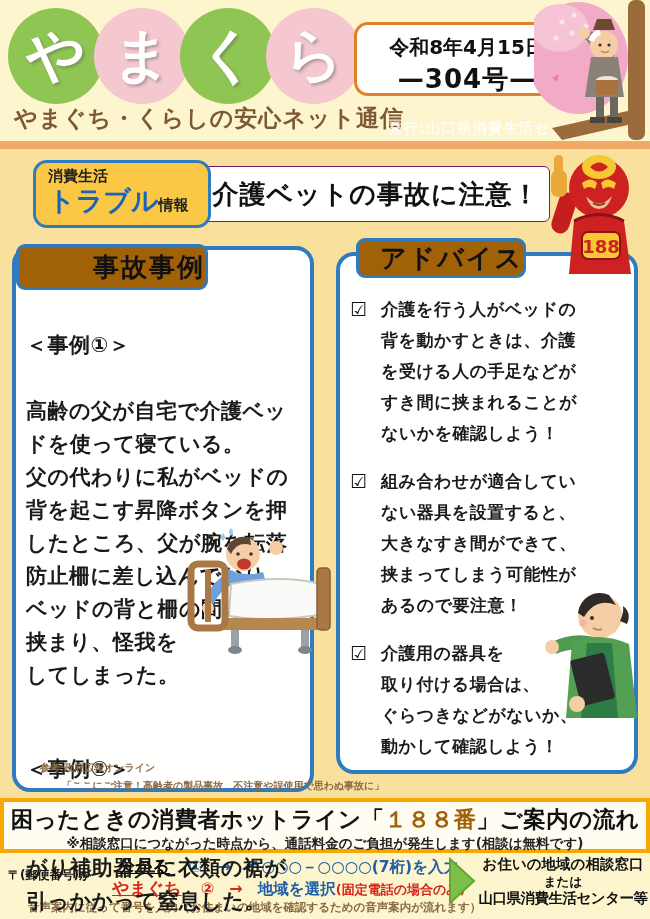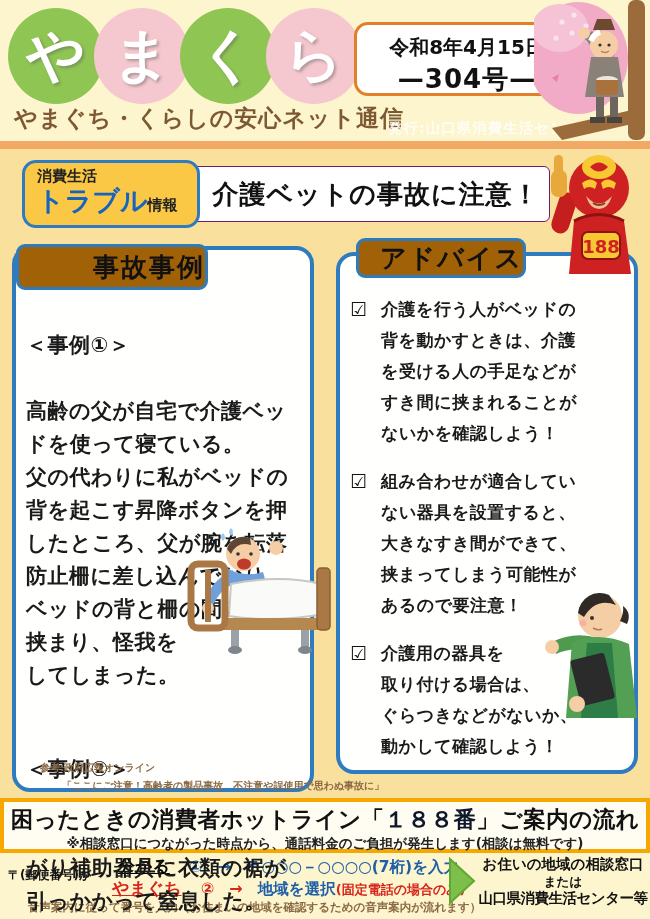--- a/index.html
+++ b/index.html
@@ -18,21 +18,21 @@
             border:3px solid #E2802A;border-radius:14px;text-align:center;box-sizing:border-box;}
   .date-line1{font-size:20px;font-weight:bold;color:#111;margin-top:9px;}
   .date-line2{font-size:26px;font-weight:bold;color:#111;margin-top:1px;letter-spacing:1px;}
   .subtitle{left:14px;top:103px;font-size:23px;font-weight:bold;color:#7D5933;letter-spacing:1px;}
   .publisher{left:388px;top:119px;font-size:14.5px;font-weight:bold;color:rgba(255,255,255,.82);letter-spacing:1px;}
   .stripe{left:0;top:141px;width:650px;height:8px;background:#F2A965;}
 
   
   .main-zone{left:0;top:149px;width:650px;height:649px;background:#F9E09C;}
 
-  .topic-badge{left:22px;top:160px;width:178px;height:68px;background:#FBC846;
+  .topic-badge{left:33px;top:160px;width:178px;height:68px;background:#FBC846;
                border:3px solid #2E7BC0;border-radius:14px;box-sizing:border-box;
                padding:4px 0 0 12px;z-index:4;}
   .badge-line1{font-size:15px;font-weight:bold;color:#222;}
   .badge-line2{font-size:27px;font-weight:bold;color:#1565C0;line-height:30px;}
   .badge-suffix{font-size:15px;color:#222;}
   .topic-title-box{left:34px;top:166px;width:516px;height:56px;background:#fff;
                    border:1px solid #701a75;border-radius:6px;box-sizing:border-box;
                    display:flex;align-items:center;justify-content:center;padding-left:168px;z-index:2;}
   .topic-title{font-size:26px;font-weight:bold;color:#111;letter-spacing:1px;white-space:nowrap;}
 
@@ -61,21 +61,21 @@
   .bed{left:183px;top:526px;width:150px;height:132px;}
   .greenman{left:542px;top:586px;width:102px;height:132px;}
 
   .reference{left:40px;top:759px;z-index:3;color:#8A6A45;font-weight:bold;font-size:10px;line-height:18px;}
   .reference .ref2{margin-left:22px;}
 
   
   .hotline{left:0;top:798px;width:650px;height:55px;background:#FFFCF2;
            border:4px solid #F7A800;box-sizing:border-box;text-align:center;z-index:5;}
   .hotline-title{margin-top:2px;font-size:22.5px;font-weight:bold;color:#111;letter-spacing:.5px;white-space:nowrap;}
-  .hotline-title .red{color:#0f172a;}
+  .hotline-title .red{color:#a16207;}
   .hotline-note{font-size:13.5px;font-weight:bold;color:#222;margin-top:0px;}
 
   
   .flow{left:0;top:853px;width:650px;height:66px;background:#FDF5CD;}
   .flow-prefix{left:8px;top:14px;font-size:12px;font-weight:bold;color:#111;}
   .flow-row{position:absolute;white-space:nowrap;}
   .flow-row1{left:118px;top:2px;}
   .flow-row2{left:112px;top:24px;}
   .f-green{color:#000000;font-size:17px;font-weight:bold;text-decoration:underline;}
   .f-red{color:#D6261C;font-weight:bold;}

